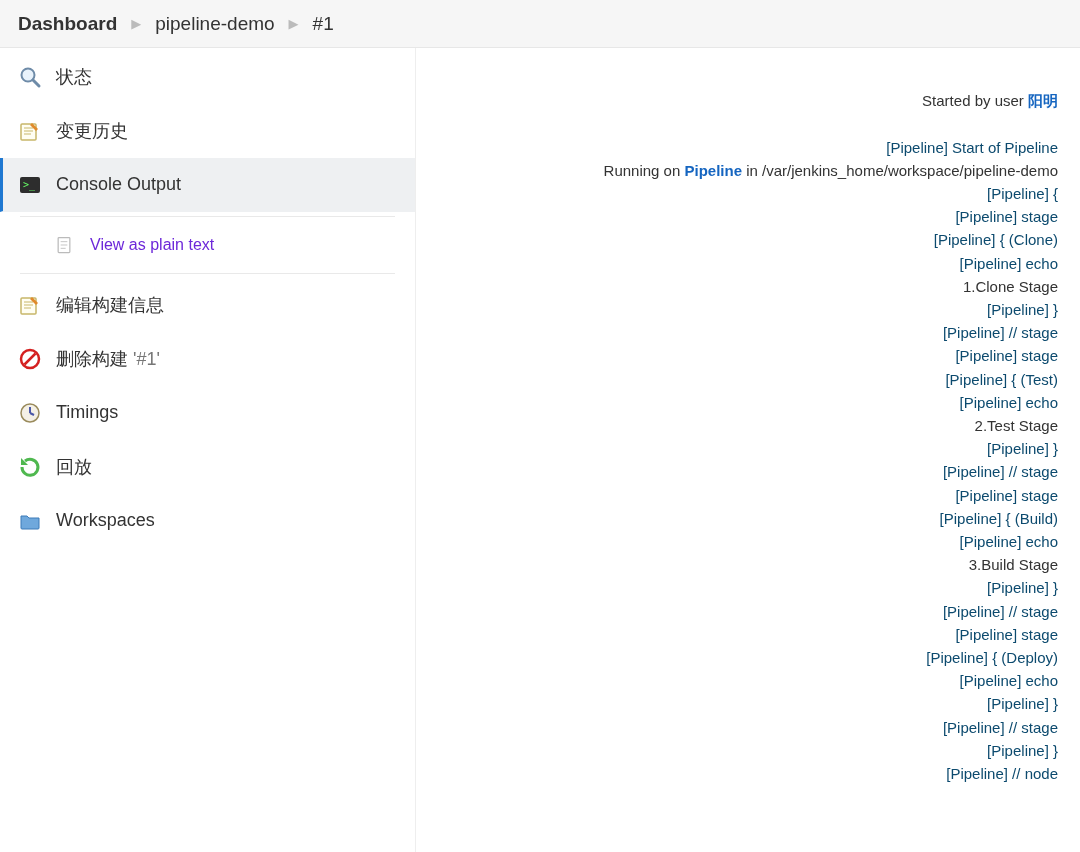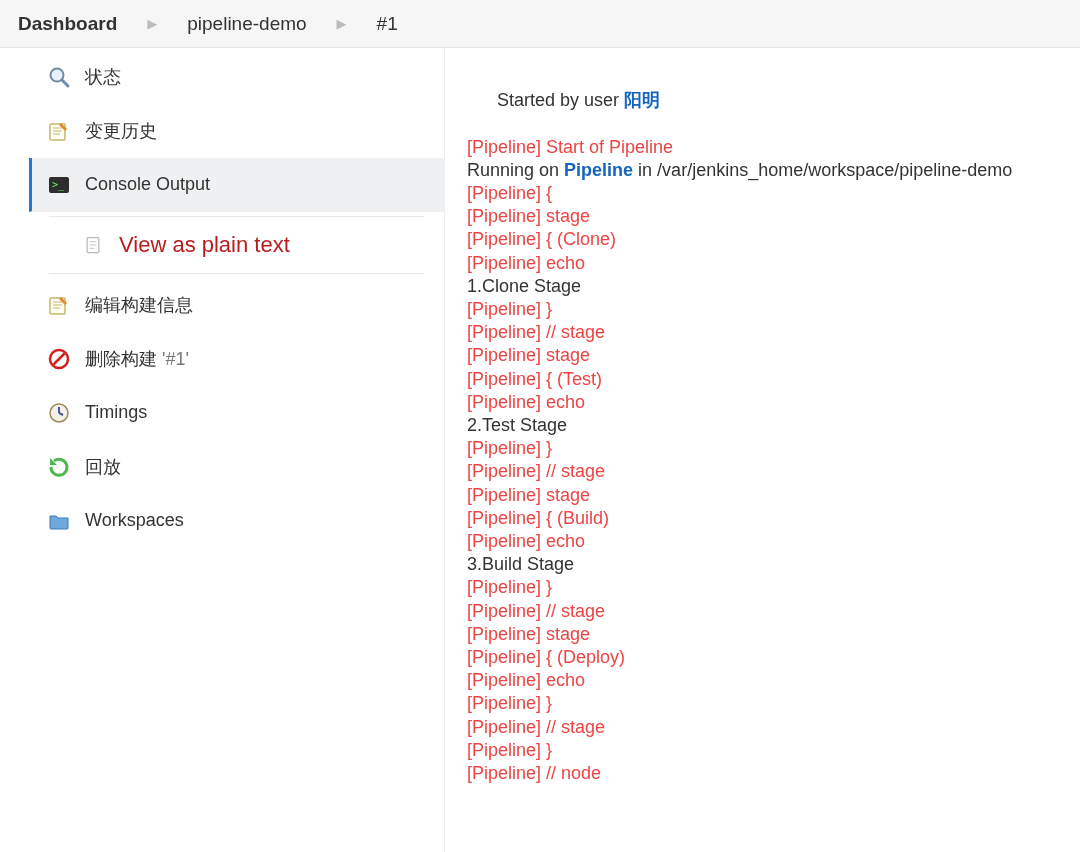--- a/index.html
+++ b/index.html
@@ -12,37 +12,36 @@
     overflow: hidden;
   }
   
   .breadcrumb {
     display: flex;
     align-items: center;
     height: 48px;
     background: #f6f6f6;
     border-bottom: 1px solid #e7e7e7;
     padding: 0 18px;
-    gap: 30px;
+    gap: 14px;
     font-size: 19px;
   }
   .breadcrumb .crumb {
     color: #333;
     font-weight: 400;
   }
   .breadcrumb .crumb.strong { font-weight: 700; }
   .breadcrumb .sep {
     color: #bbb;
     font-size: 13px;
   }
   
   .main {
     display: flex;
     height: calc(100% - 48px);
-    margin-left: 29px;
   }
   .sidebar {
     width: 416px;
     flex: none;
     border-right: 1px solid #eee;
     padding-top: 2px;
   }
   .side-item {
     display: flex;
     align-items: center;
@@ -58,45 +57,46 @@
     background: #eef0f2;
     border-left: 3px solid #1f78d1;
     padding-left: 15px;
   }
   .side-subitem {
     display: flex;
     align-items: center;
     gap: 14px;
     height: 48px;
     padding: 0 18px 0 52px;
-    font-size: 22px;
-    color: #b91c1c;
+    font-size: 16px;
+    color: #6d28d9;
     cursor: pointer;
   }
   .side-sep {
     border-top: 1px solid #e9e9e9;
     margin: 4px 20px;
   }
   .icon {
     width: 24px;
     height: 24px;
     flex: none;
     display: inline-flex;
     align-items: center;
     justify-content: center;
   }
   .content {
     flex: 1;
     padding: 18px 22px;
-    font-size: 18px;
+    font-size: 15px;
     line-height: 23.2px;
     overflow: auto;
+    text-align: right;
   }
   .line { white-space: pre-wrap; }
-  .muted { color: #ef4444; }
+  .muted { color: #0c4a6e; }
   .link { color: #1565c0; font-weight: 600; }
 </style>
 </head>
 <body>
 
 <div class="breadcrumb">
   <span class="crumb strong">Dashboard</span>
   <span class="sep">▶</span>
   <span class="crumb">pipeline-demo</span>
   <span class="sep">▶</span>

